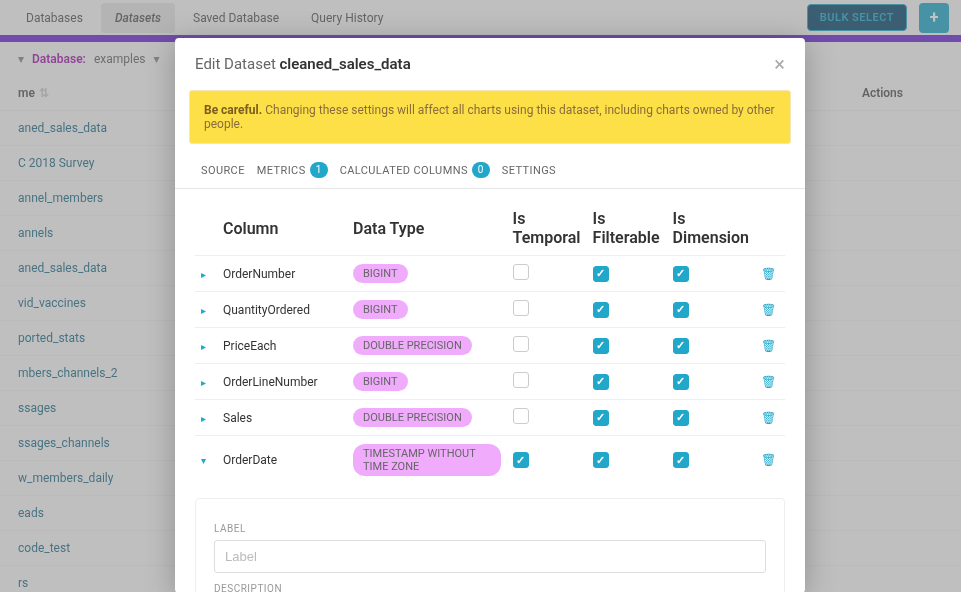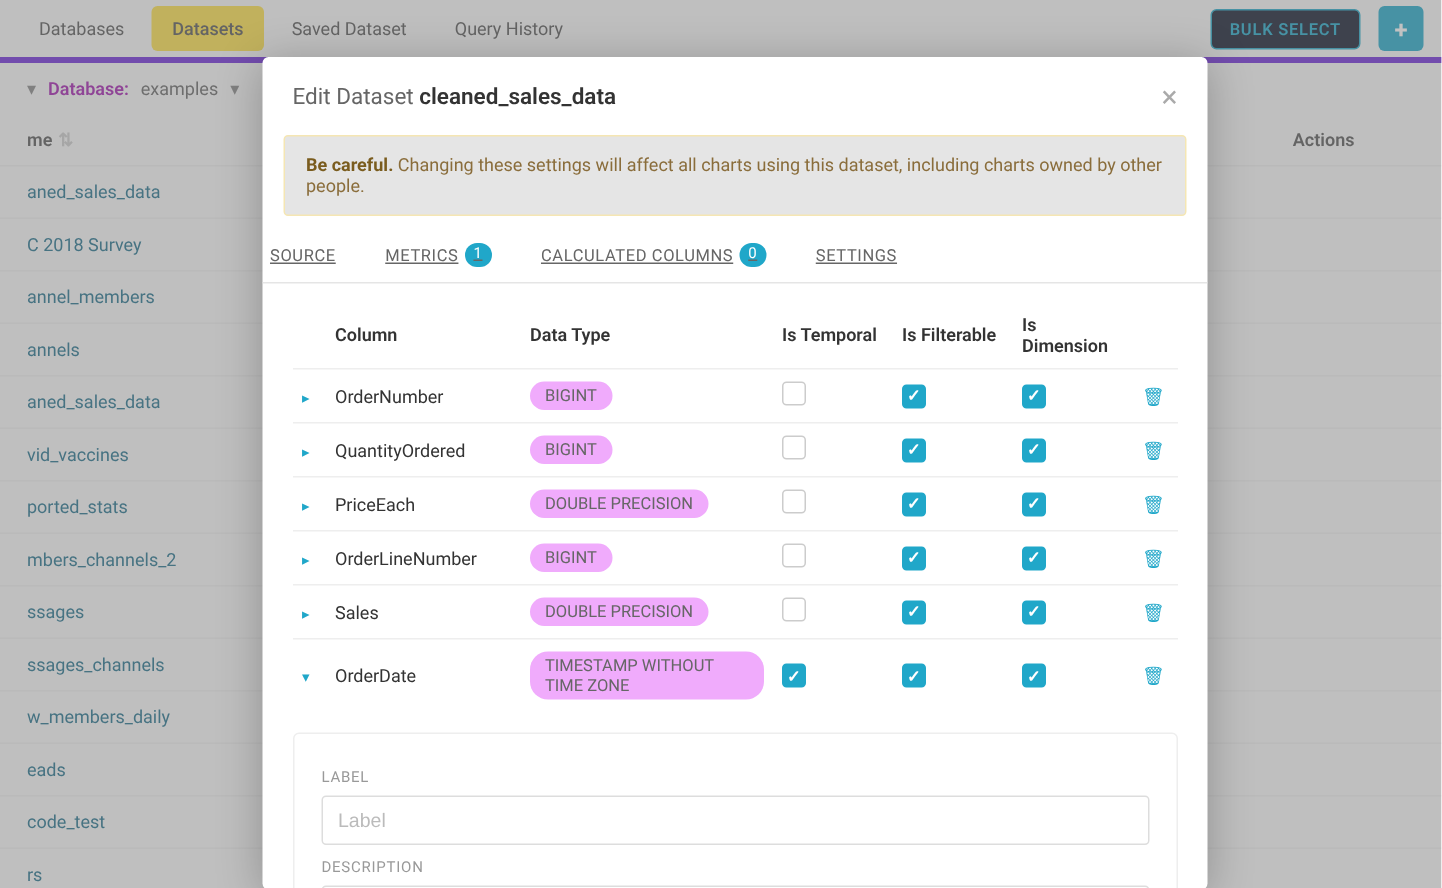--- a/index.html
+++ b/index.html
@@ -1,55 +1,55 @@
 <!DOCTYPE html>
 <html><head>
 <meta charset="utf-8">
 <style>
   * { box-sizing: border-box; margin: 0; padding: 0; }
   body { font-family: -apple-system, BlinkMacSystemFont, "Segoe UI", Roboto, "Helvetica Neue", Arial, sans-serif; font-size: 13px; color: #333; background: #fff; width: 961px; height: 592px; overflow: hidden; position: relative; }
 
   
   .bg { position: absolute; inset: 0; background: #fafafa; }
-  .bg .topnav { height: 42px; border-bottom: 4px solid #6d28d9; display: flex; align-items: center; padding: 0 12px; gap: 4px; }
+  .bg .topnav { height: 42px; border-bottom: 7px solid #6d28d9; display: flex; align-items: center; padding: 0 12px; gap: 4px; }
   .bg .topnav .navitem { padding: 8px 14px; font-size: 12px; color: #555; border-radius: 4px; }
-  .bg .topnav .navitem.active { background: #fde047; font-weight: 500; }
+  .bg .topnav .navitem.active { background: #e5e5e5; font-weight: 500; font-style: italic; }
   .bg .topnav .spacer { flex: 1; }
-  .bg .bulk { background: #0f172a; border: 1px solid #1fa8c9; color: #1fa8c9; padding: 6px 12px; font-size: 11px; font-weight: 600; border-radius: 4px; letter-spacing: 0.5px; }
+  .bg .bulk { background: #0c4a6e; border: 1px solid #1fa8c9; color: #1fa8c9; padding: 6px 12px; font-size: 11px; font-weight: 600; border-radius: 4px; letter-spacing: 0.5px; }
   .bg .plusbtn { background: #1fa8c9; color: #fff; width: 30px; height: 30px; display: flex; align-items: center; justify-content: center; border-radius: 4px; margin-left: 8px; font-size: 16px; font-weight: bold; }
   .bg .filterrow { padding: 10px 18px; font-size: 12px; color: #666; display: flex; align-items: center; gap: 8px; }
   .bg .filterrow .label { font-weight: 600; color: #a21caf; }
   .bg .filterrow .val { } 
   .bg .tablehead { padding: 10px 18px; display:flex; font-size: 12px; color: #555; font-weight:600; border-bottom:1px solid #eee;}
   .bg .tablehead .actions { margin-left:auto; padding-right:40px;}
   .bg .bglist { }
   .bg .bgrow { padding: 10px 18px; border-bottom: 1px solid #f0f0f0; color: #1f6f8b; font-size: 12px; white-space: nowrap; overflow: hidden; text-overflow: ellipsis; }
 
   .mask { position: absolute; inset: 0; background: rgba(120,120,120,0.45); }
 
   
   .modal { position: absolute; left: 175px; top: 38px; width: 630px; height: 555px; background: #fff; border-radius: 4px; box-shadow: 0 4px 30px rgba(0,0,0,0.25); overflow: hidden; display: flex; flex-direction: column; }
   .modal-header { padding: 16px 20px 8px 20px; display: flex; align-items: center; }
   .modal-title { font-size: 15px; color: #666; }
   .modal-title strong { color: #333; font-weight: 600; }
   .modal-close { margin-left: auto; font-size: 20px; color: #aaa; cursor: pointer; line-height: 1; }
-  .alert { margin: 8px 14px 10px 14px; background: #e5e5e5; border: 1px solid #f5e6b3; padding: 12px 14px; font-size: 12px; color: #8a6d3b; border-radius: 3px; }
+  .alert { margin: 8px 14px 10px 14px; background: #fde047; border: 1px solid #f5e6b3; padding: 12px 14px; font-size: 12px; color: #8a6d3b; border-radius: 3px; }
   .alert strong { color: #7a5c1e; }
 
-  .tabs { display: flex; gap: 29px; padding: 0 3px; border-bottom: 1px solid #e5e5e5; font-size: 11px; color: #666; text-decoration: underline; }
+  .tabs { display: flex; gap: 8px; padding: 0 24px; border-bottom: 1px solid #e5e5e5; font-size: 11px; color: #666; }
   .tab { padding: 8px 2px 10px 2px; position: relative; cursor: pointer; letter-spacing: 0.4px; display: flex; align-items: center; gap: 4px; }
   .tab.active { color: #333; font-weight: 600; }
   .tab.active::after { content: ""; position: absolute; left: 0; right: 0; bottom: -1px; height: 2px; background: #555; }
   .badge { background: #20a7c9; color: #fff; border-radius: 10px; font-size: 10px; padding: 1px 6px; display: inline-flex; align-items:center; justify-content:center; min-width: 16px; height: 16px; line-height: 14px; }
 
   .modal-body { flex: 1; overflow-y: auto; padding: 12px 20px 20px 20px; }
 
   
   .cols-table { width: 100%; border-collapse: collapse; }
-  .cols-table th { text-align: left; font-size: 12px; font-weight: 600; padding: 8px 6px; color: #333; }
+  .cols-table th { text-align: left; font-size: 16px; font-weight: 600; padding: 8px 6px; color: #333; }
   .cols-table td { padding: 8px 6px; border-top: 1px solid #eee; font-size: 12px; vertical-align: middle; }
   .col-exp { width: 18px; }
   .col-name { width: 130px; }
   .col-type { }
   .col-check { width: 80px; text-align: left; }
   .col-act { width: 30px; }
   .caret { color: #20a7c9; font-size: 10px; cursor: pointer; display:inline-block; width:10px; }
   .pill { background: #f0abfc; color: #666; font-size: 11px; padding: 3px 10px; border-radius: 12px; display: inline-block; }
   .chk { width: 16px; height: 16px; border: 1px solid #ccc; border-radius: 3px; display: inline-flex; align-items: center; justify-content: center; background: #fff; cursor:pointer; }
   .chk.on { background: #20a7c9; border-color: #20a7c9; }
@@ -62,21 +62,21 @@
   .forminput { width: 100%; border: 1px solid #ddd; border-radius: 3px; padding: 8px 10px; font-size: 13px; color: #555; }
   .forminput::placeholder { color: #bbb; }
 </style>
 </head>
 <body>
 
 <div class="bg">
   <div class="topnav">
     <div class="navitem">Databases</div>
       <div class="navitem active">Datasets</div>
-      <div class="navitem">Saved Dataset</div>
+      <div class="navitem">Saved Database</div>
       <div class="navitem">Query History</div>
     <div class="spacer"></div>
     <div class="bulk">BULK SELECT</div>
     <div class="plusbtn">+</div>
   </div>
   <div class="filterrow">
     <span style="color:#888;">▾</span>
     <span class="label">Database:</span>
     <span class="val">examples</span>
     <span style="color:#888;">▾</span>

